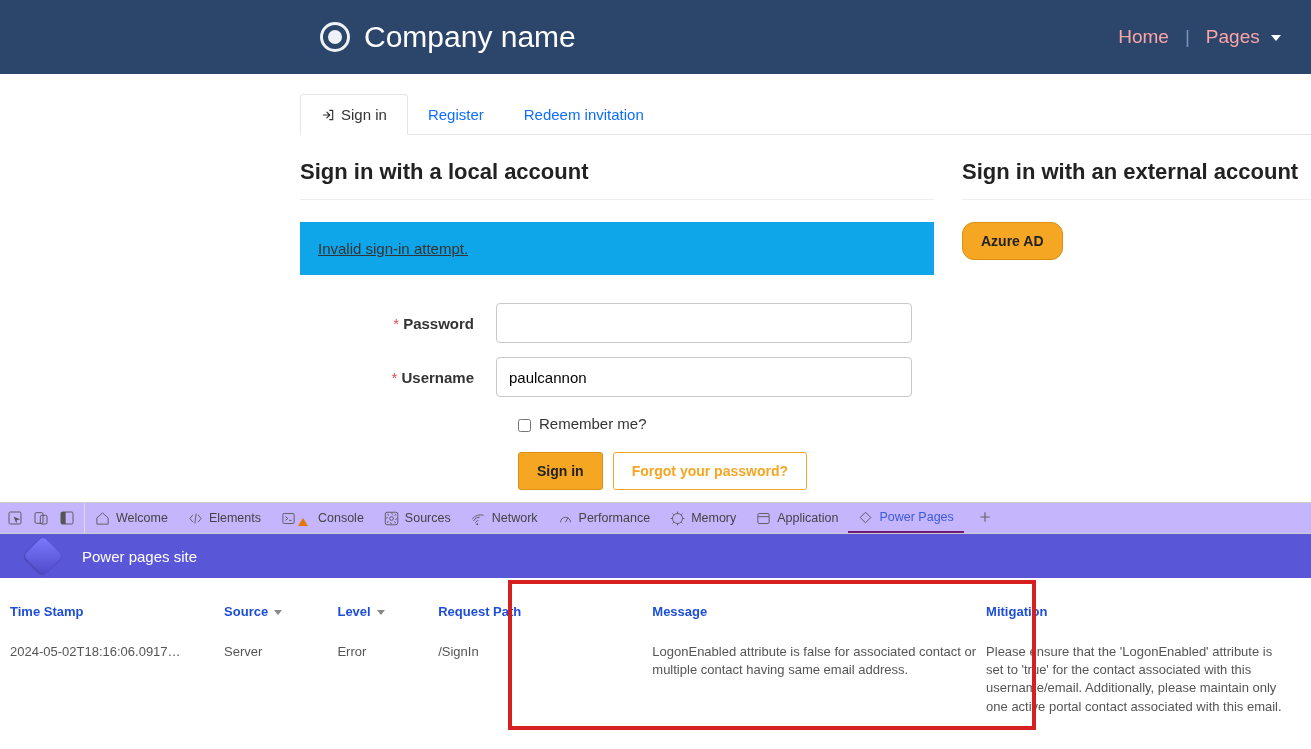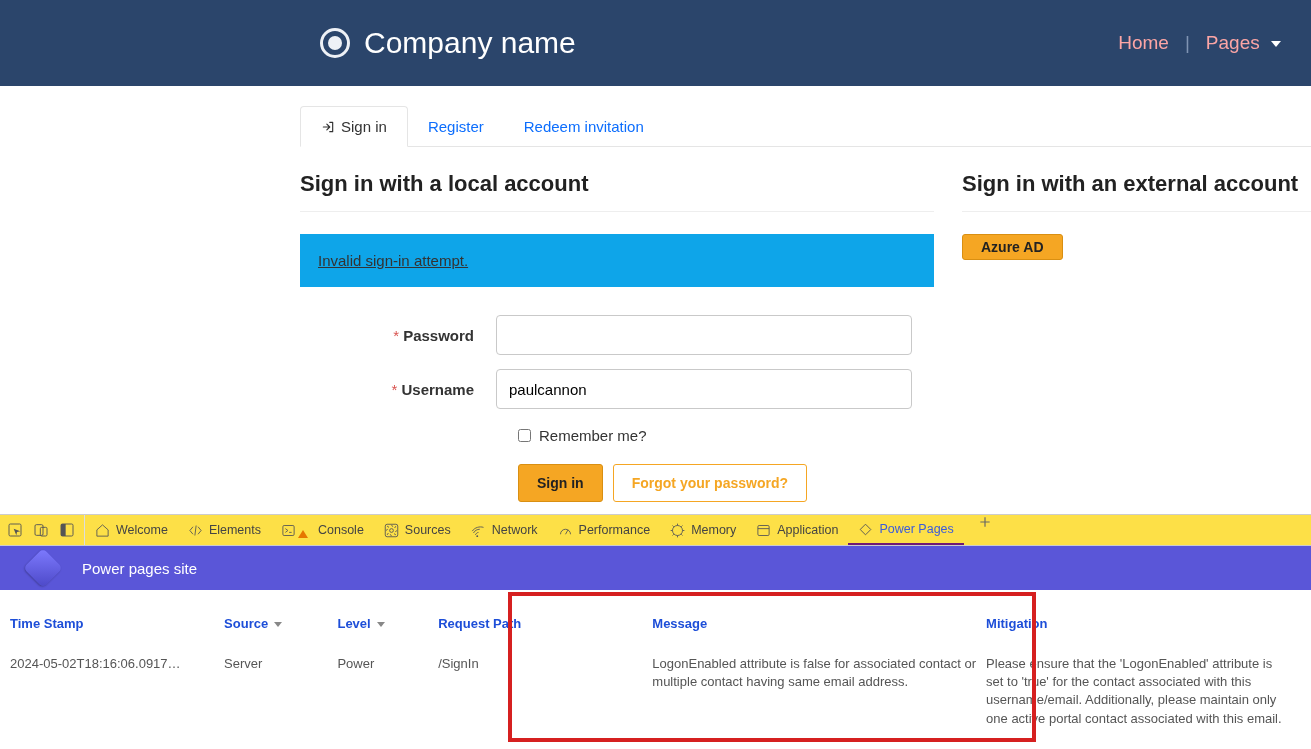--- a/index.html
+++ b/index.html
@@ -1,19 +1,19 @@
 <!DOCTYPE html>
 <html><head>
 <meta charset="utf-8">
 <style>
   * { box-sizing: border-box; margin: 0; padding: 0; }
   body { font-family: "Segoe UI", Arial, sans-serif; color:#333; }
 
   
-  .navbar { background:#2b456b; color:#fff; display:flex; align-items:center; padding:0 20px; height:86px; }
+  .navbar { background:#2b456b; color:#fff; display:flex; align-items:center; padding:0 20px; height:74px; }
   .brand-wrap { display:flex; align-items:center; margin-left:300px; gap:14px; }
   .brand-name { font-size:30px; font-weight:400; }
   .nav-right { margin-left:auto; display:flex; align-items:center; gap:16px; font-size:19px; padding-right:10px;}
   .nav-link { color:#fca5a5; text-decoration:none; cursor:pointer; }
   .nav-sep { color:#7f94b3; }
   .caret-down { width:0;height:0;border-left:5px solid transparent;border-right:5px solid transparent;border-top:6px solid #fff; display:inline-block; margin-left:6px; position:relative; top:-2px;}
 
   
   .brand-icon { width:30px;height:30px;border:3px solid #eef1f6;border-radius:50%; position:relative; }
   .brand-icon::after { content:""; position:absolute; inset:5px; background:#eef1f6; border-radius:50%; }
@@ -37,32 +37,32 @@
 
   
   .error-box { background:#0ea5e9; padding:18px 18px; font-size:15px; color:#333; margin-bottom:28px; }
   .error-box span { text-decoration:underline; }
 
   
   .form-row { display:flex; align-items:center; margin-bottom:14px; }
   .form-label { width:196px; text-align:right; padding-right:22px; font-size:15px; font-weight:700; }
   .req { color:#d9534f; font-weight:400; margin-right:4px;}
   .text-input { width:416px; height:40px; border:1px solid #c9c9c9; border-radius:4px; padding:0 12px; font-size:15px; }
-  .check-row { margin-left:218px; display:flex; align-items:center; gap:8px; font-size:15px; margin-top:18px; margin-bottom:20px;}
+  .check-row { margin-left:218px; display:flex; align-items:flex-end; gap:8px; font-size:15px; margin-top:18px; margin-bottom:20px;}
   .btn-row { margin-left:218px; display:flex; gap:10px; }
   .btn-primary { background:#f5a623; border:1px solid #d98f12; color:#222; font-weight:700; padding:10px 18px; border-radius:3px; cursor:pointer; font-size:14px;}
   .btn-outline { background:#fff; border:1px solid #f5a623; color:#f5a623; font-weight:600; padding:10px 18px; border-radius:3px; cursor:pointer; font-size:14px;}
 
-  .ext-btn { display:inline-block; background:#f5a623; border:1px solid #d98f12; color:#222; font-weight:700; padding:4px 18px; border-radius:3px; cursor:pointer; font-size:14px;}
+  .ext-btn { display:inline-block; background:#f5a623; border:1px solid #d98f12; color:#222; font-weight:700; padding:10px 18px; border-radius:12px; cursor:pointer; font-size:14px;}
 
   
   .signin-icon { width:14px; height:14px; display:inline-block; }
 
   
-  .devtools-tabs { height:32px; border-top:1px solid #ccc; border-bottom:1px solid #ccc; display:flex; align-items:flex-start; font-size:12.5px; color:#444; padding:0 6px; gap:0; background:#fde047; margin-top:12px;}
+  .devtools-tabs { height:32px; border-top:1px solid #ccc; border-bottom:1px solid #ccc; display:flex; align-items:center; font-size:12.5px; color:#444; padding:0 6px; gap:0; background:#c4b5fd; margin-top:12px;}
   .dt-group-left { display:flex; align-items:center; gap:8px; padding-right:8px; border-right:1px solid #ddd; height:100%; }
   .dt-sq { width:18px; height:18px; display:flex; align-items:center; justify-content:center; }
   .dt-item { display:flex; align-items:center; gap:6px; padding:0 10px; height:100%; cursor:pointer;}
   .dt-item.active { border-bottom:2px solid #701a75; color:#3b5bdb; }
   .dt-plus { margin-left:4px; padding:0 10px; cursor:pointer; color:#666;}
 
   .warn-dot { width:0;height:0; border-left:5px solid transparent; border-right:5px solid transparent; border-bottom:8px solid #e67700; position:relative; top:4px; left:-4px;}
 
   
   .pp-header { background:#5a56d8; color:#fff; height:44px; display:flex; align-items:center; padding:0 29px; gap:25px; font-size:15px;}
@@ -262,21 +262,21 @@
         <th class="col-lvl"><span>Level</span><span class="sort-chev"></span></th>
         <th class="col-path"><span>Request Path</span></th>
         <th class="col-msg"><span>Message</span></th>
         <th class="col-mit"><span>Mitigation</span></th>
       </tr>
     </thead>
     <tbody>
       <tr>
         <td>2024-05-02T18:16:06.0917…</td>
         <td>Server</td>
-        <td>Power</td>
+        <td>Error</td>
         <td>/SignIn</td>
         <td>LogonEnabled attribute is false for associated contact or multiple contact having same email address.</td>
         <td>Please ensure that the 'LogonEnabled' attribute is set to 'true' for the contact associated with this username/email. Additionally, please maintain only one active portal contact associated with this email.</td>
       </tr>
     </tbody>
   </table>
   <div class="red-box" style="left:508px; top:2px; width:528px; height:150px;"></div>
 </div>
 
 </body></html>

